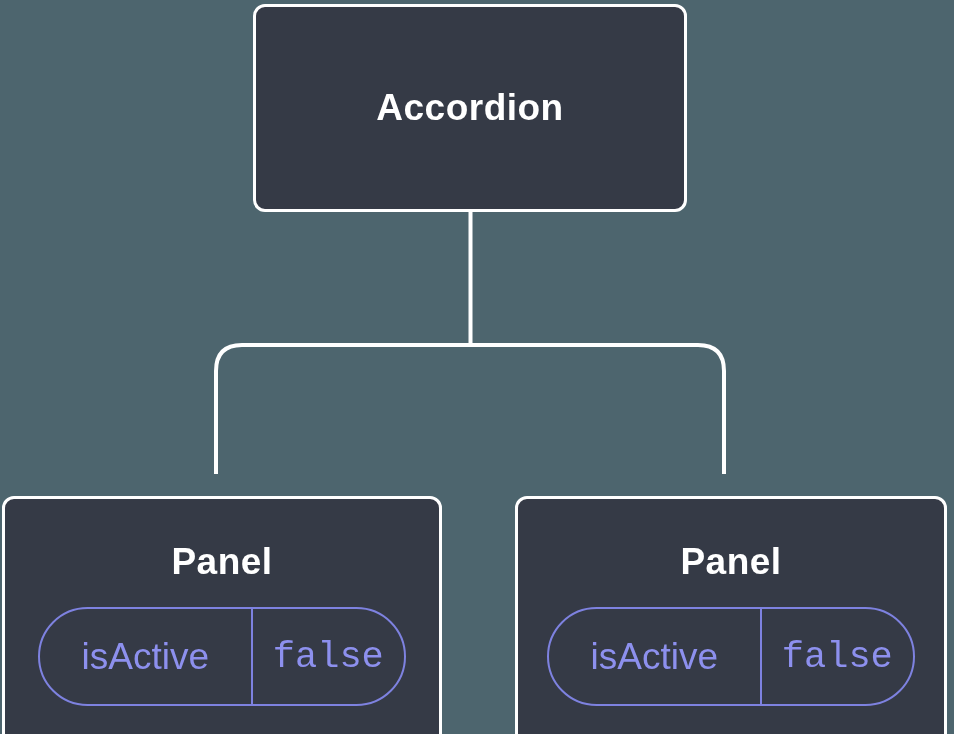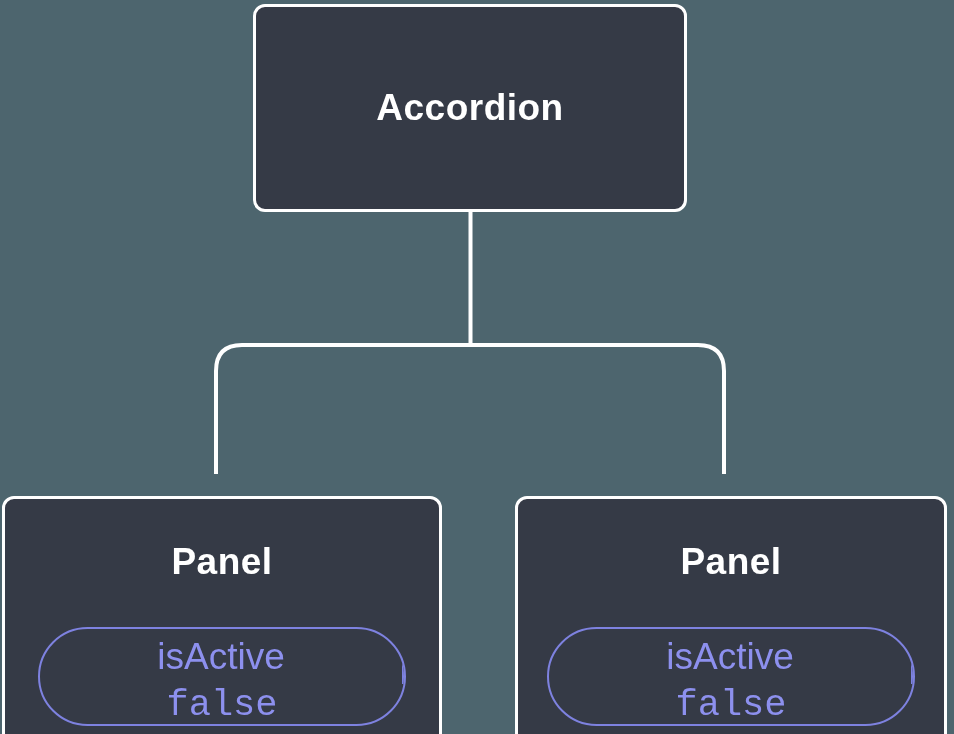--- a/index.html
+++ b/index.html
@@ -59,29 +59,28 @@
     top: 496px;
     height: 257px;
     display: flex;
     flex-direction: column;
     align-items: center;
     padding-top: 42px;
   }
   .node-panel-1 { left: 2px;   width: 440px; }
   .node-panel-2 { left: 515px; width: 432px; }
   .state-pill {
-    margin-top: 44px;
+    margin-top: 24px;
     width: 368px;
     height: 99px;
     border: 2.5px solid var(--accent-border);
     border-radius: 60px;
     display: flex;
     align-items: stretch;
     overflow: hidden;
-    flex-direction: column;
   }
   .state-cell {
     display: flex;
     align-items: center;
     justify-content: center;
     font-size: 37px;
     color: var(--accent-text);
   }
   .state-key {
     flex: 0 0 58.4%;

